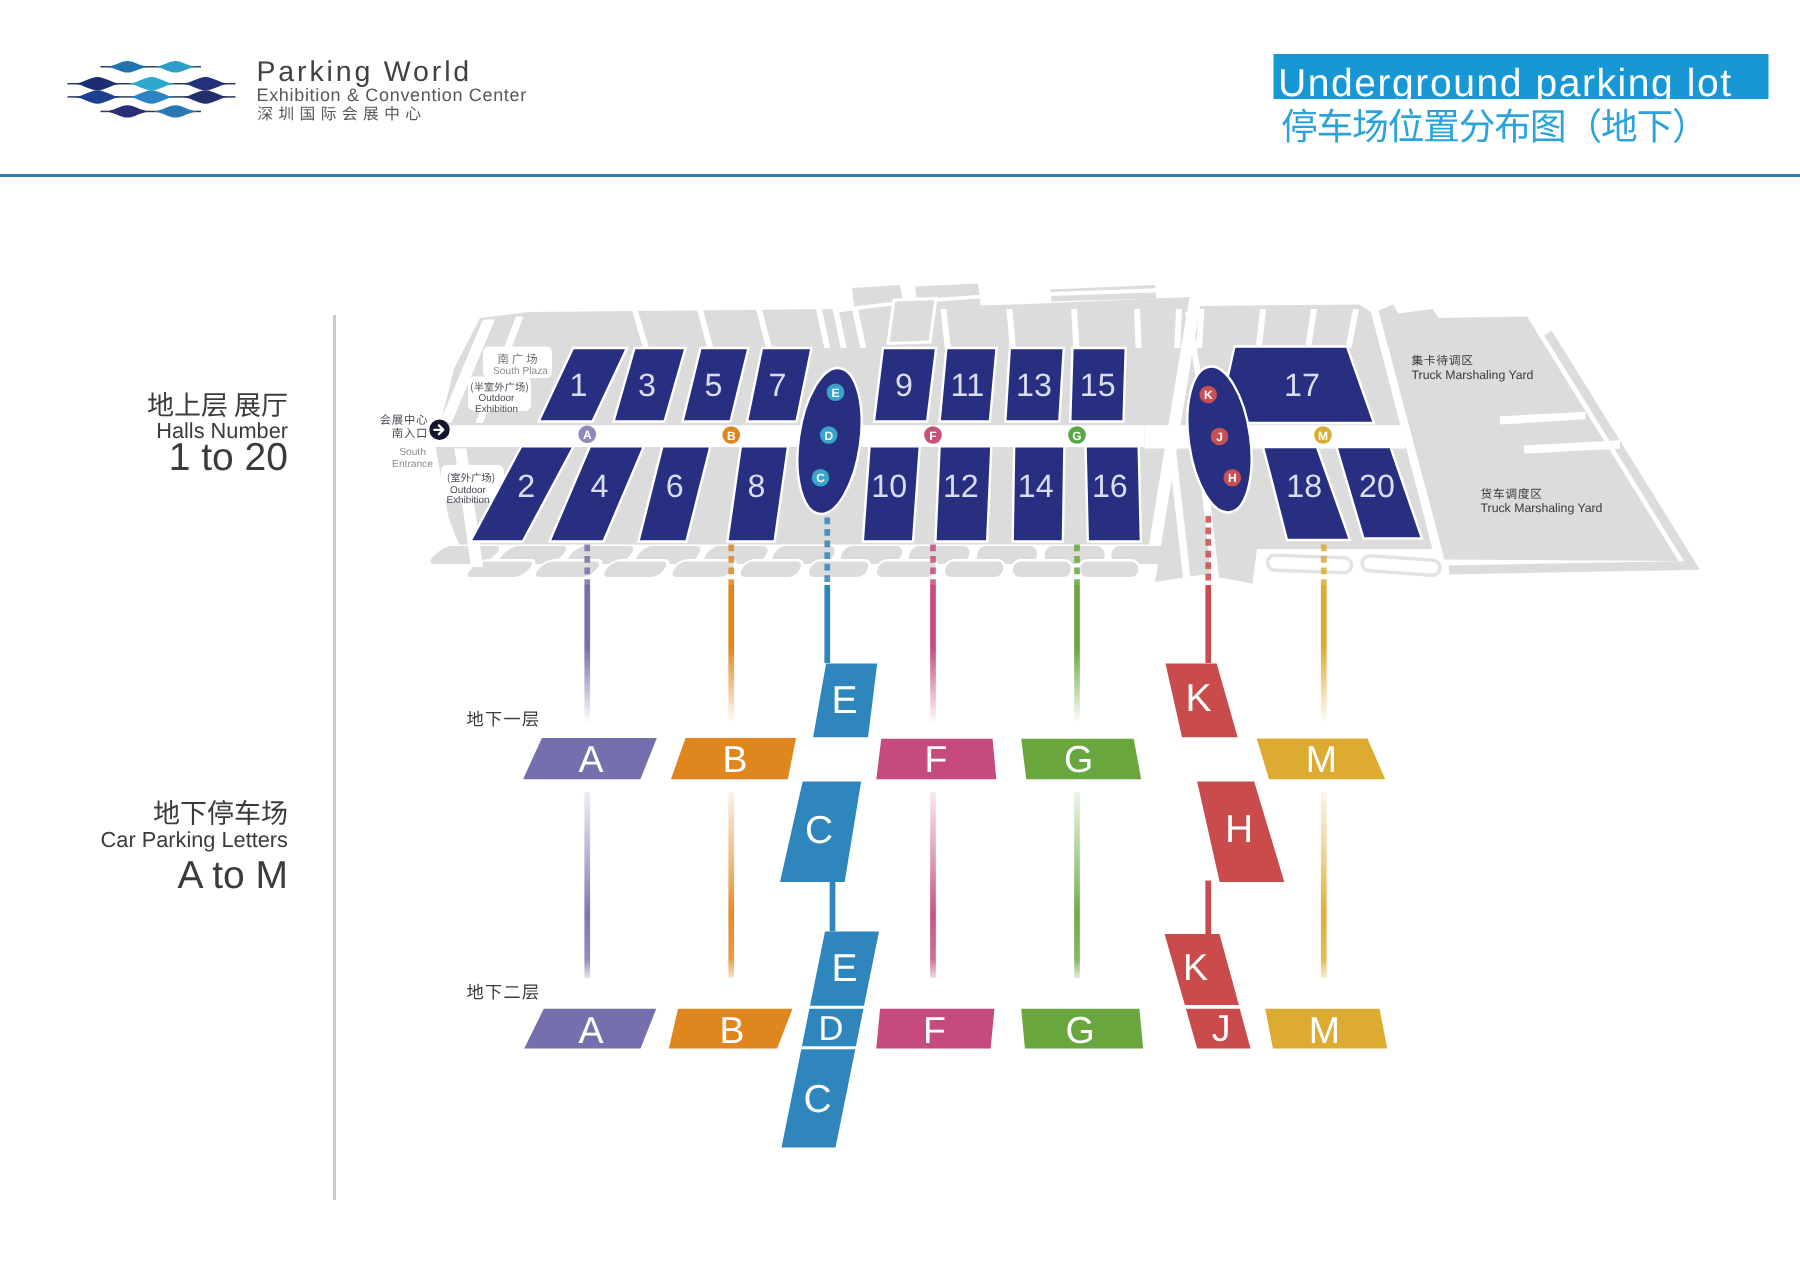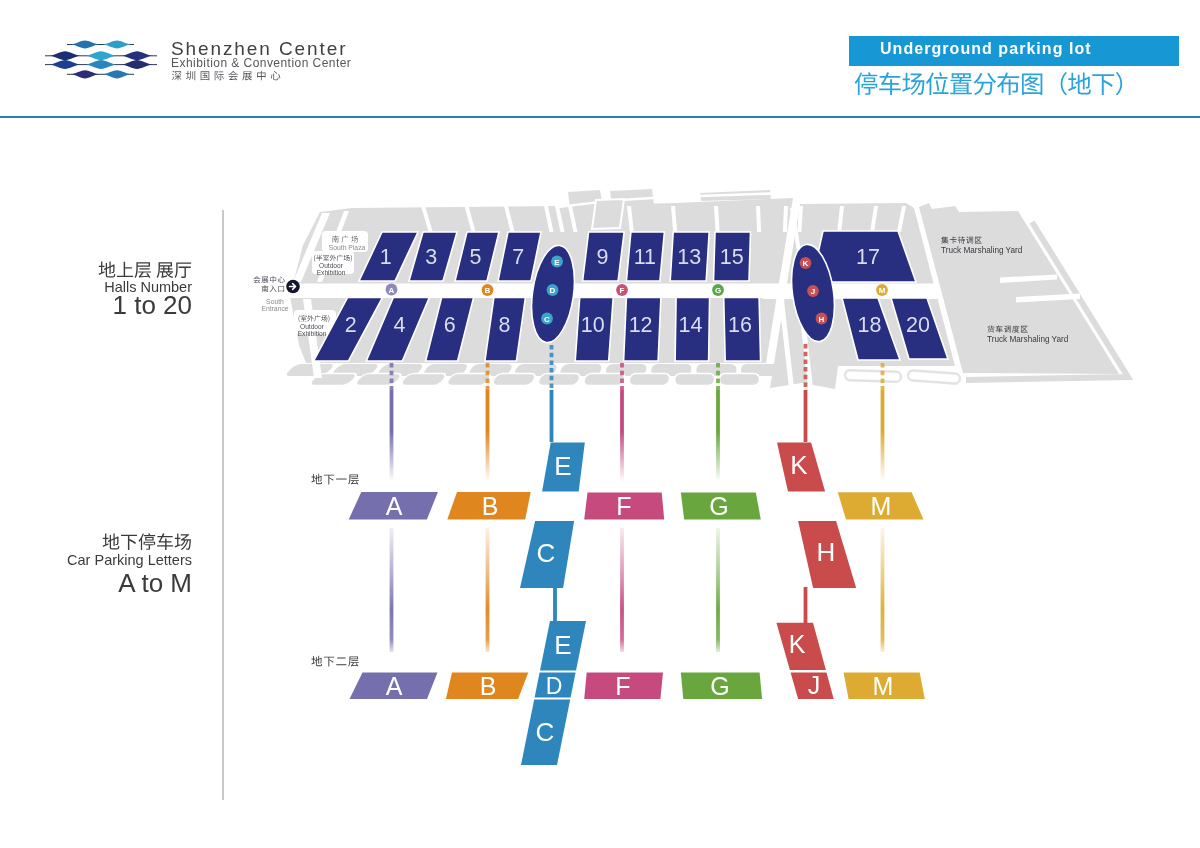--- a/index.html
+++ b/index.html
@@ -1,24 +1,24 @@
 <!DOCTYPE html>
 <html><head><meta charset="utf-8"><title>Underground parking lot</title>
 <style>
 * { margin:0; padding:0; box-sizing:border-box; }
 html,body { width:1200px; height:848px; background:#ffffff; font-family:"Liberation Sans", sans-serif; overflow:hidden; }
 .abs { position:absolute; }
 #page { position:relative; width:1200px; height:848px; background:#fff; }
 </style></head>
 <body>
 <div id="page">
-  <div class="abs" style="left:171px; top:38px; font-size:19px; color:#414042; letter-spacing:1.9px; white-space:nowrap;">Shenzhen Center</div>
+  <div class="abs" style="left:171px; top:38px; font-size:19px; color:#414042; letter-spacing:1.9px; white-space:nowrap;">Parking World</div>
   <div class="abs" style="left:171px; top:56px; font-size:12px; color:#56575b; letter-spacing:0.45px; white-space:nowrap;">Exhibition &amp; Convention Center</div>
   <div class="abs" style="left:849px; top:36px; width:330px; height:30px; background:#1798d5;"></div>
-  <div class="abs" style="left:880px; top:40px; font-size:16px; color:#ffffff; letter-spacing:1.05px; white-space:nowrap;font-weight:bold;">Underground parking lot</div>
+  <div class="abs" style="left:852px; top:40px; font-size:26px; color:#ffffff; letter-spacing:1.05px; white-space:nowrap;">Underground parking lot</div>
   <div class="abs" style="left:0; top:115.5px; width:1200px; height:2.2px; background:#2e7dac;"></div>
   <div class="abs" style="left:222px; top:210px; width:1.8px; height:590px; background:#c9c9c9;"></div>
   <svg class="abs" style="left:0;top:0" width="1200" height="848" viewBox="0 0 1200 848" xmlns="http://www.w3.org/2000/svg">
   <defs>
         <linearGradient id="gfA" x1="0" y1="0" x2="0" y2="1">
           <stop offset="0" stop-color="#7570ad"></stop>
           <stop offset="0.45" stop-color="#7570ad"></stop>
           <stop offset="1" stop-color="#7570ad" stop-opacity="0"></stop>
         </linearGradient>
         <linearGradient id="gmA" x1="0" y1="0" x2="0" y2="1">

